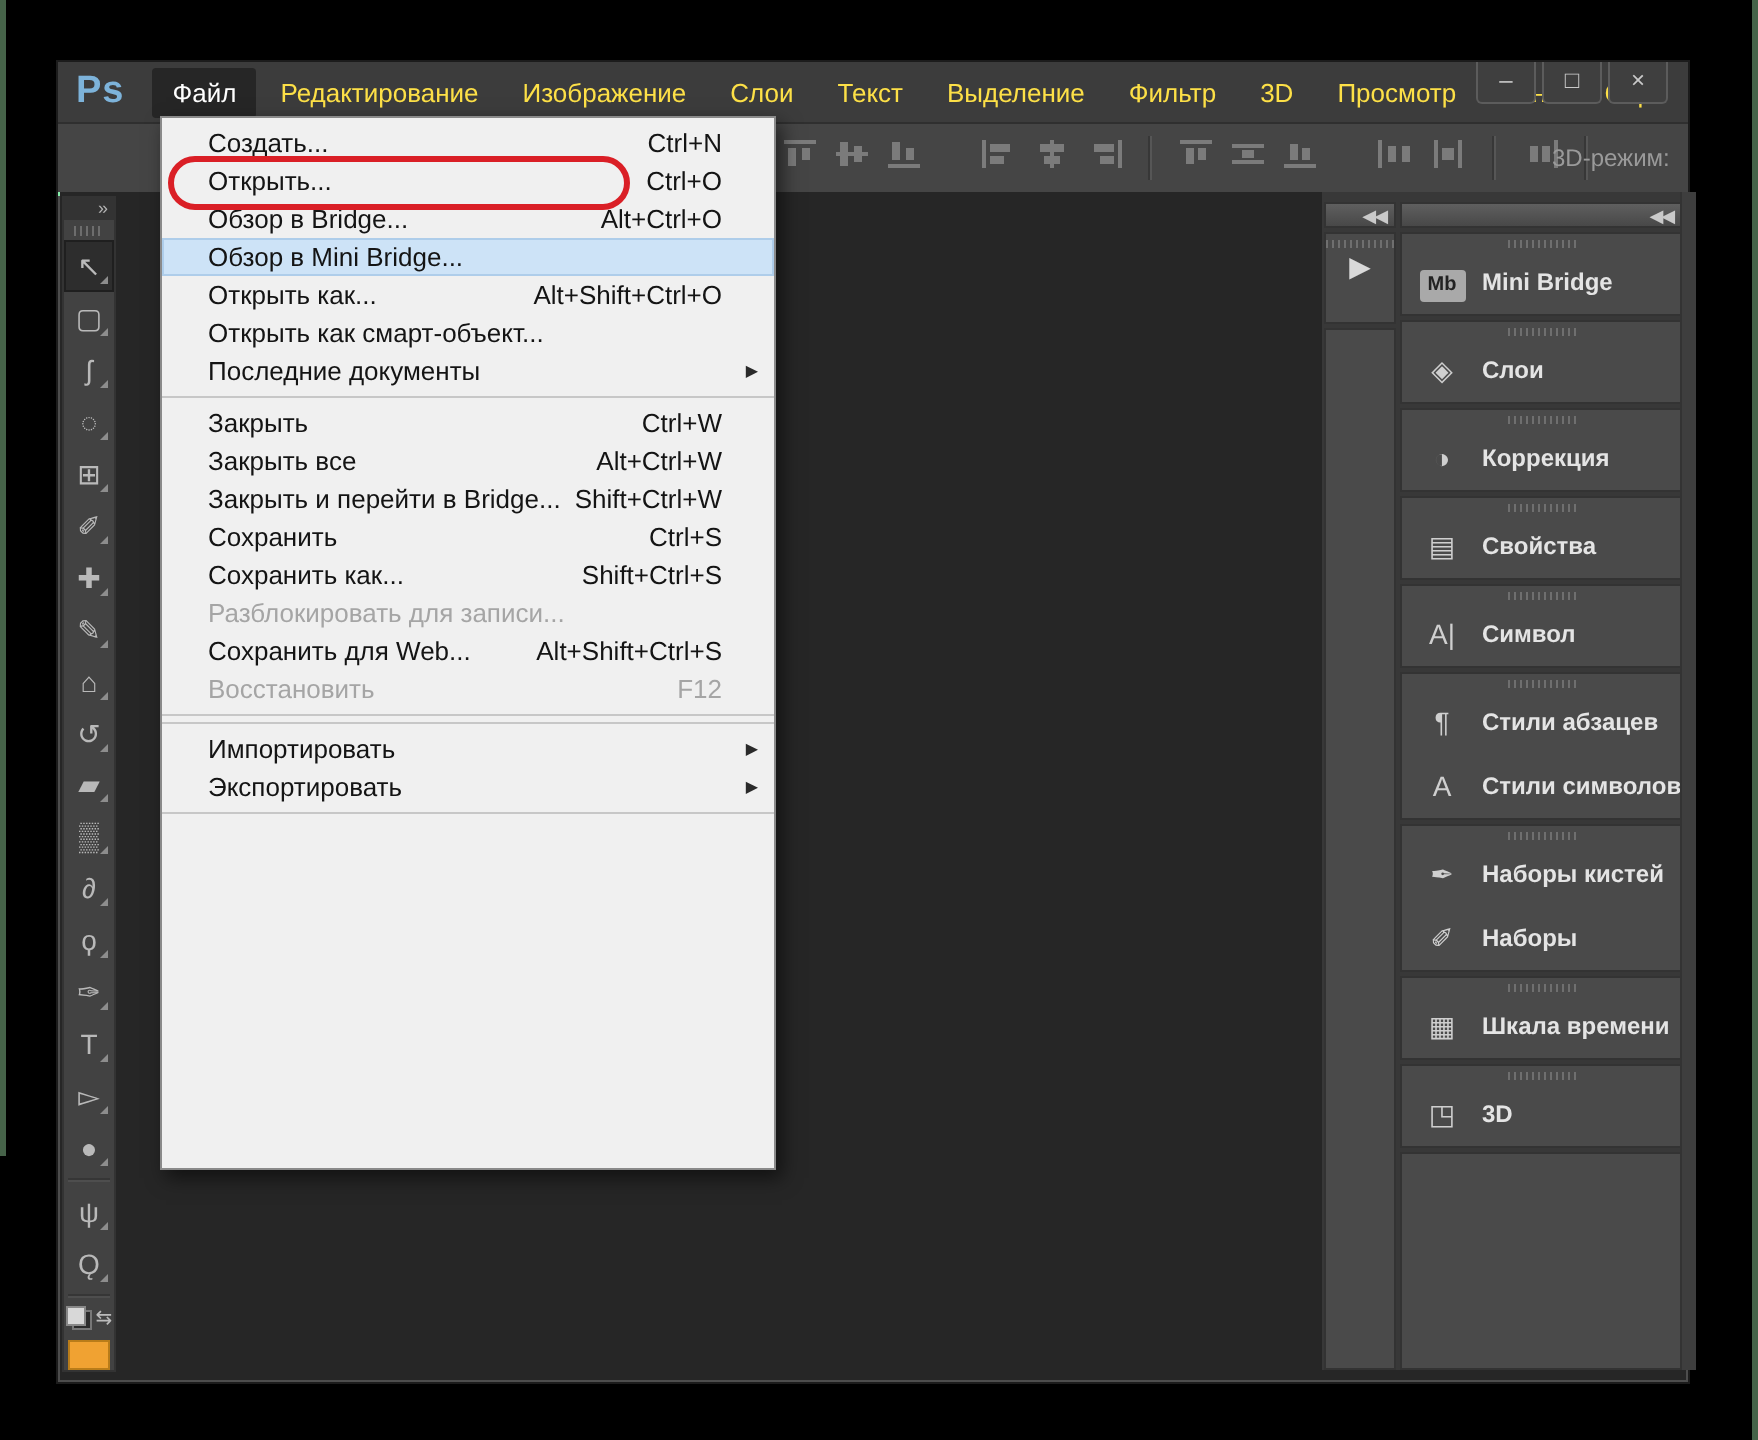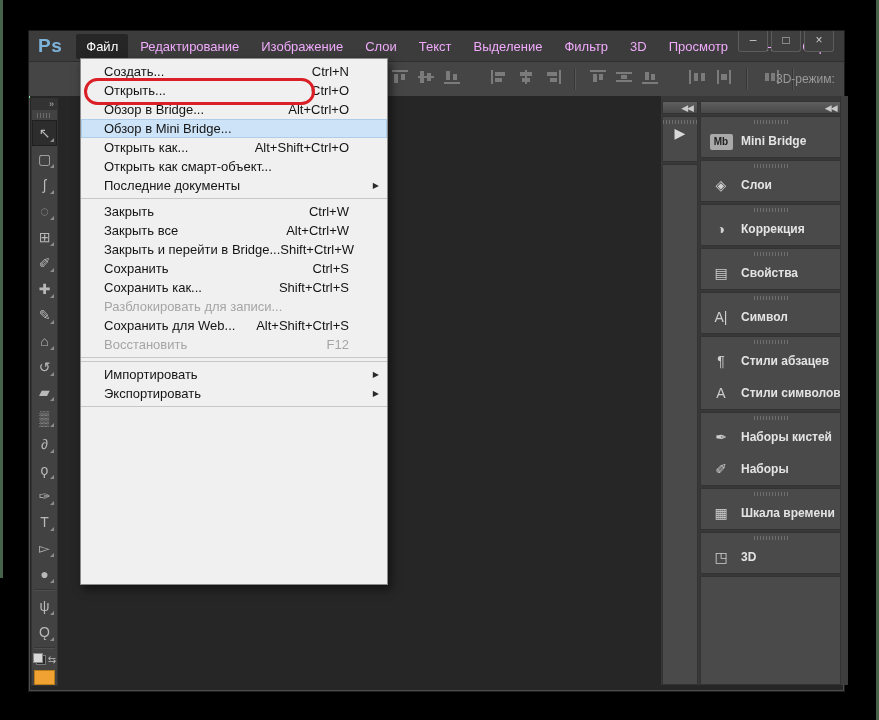--- a/index.html
+++ b/index.html
@@ -8,21 +8,21 @@
   .edge{position:absolute;top:0;width:3px;background:#466349;}
   .edge.left{left:0;height:578px;}
   .edge.right{right:0;height:720px;}
 
   
   .window{position:absolute;left:28px;top:30px;width:817px;height:662px;background:#3e3e3e;
           border:1px solid #1c1c1c;box-shadow:inset 0 0 0 1px #4d4d4d;box-sizing:border-box;}
   .titlebar{height:30px;display:flex;align-items:center;padding-left:9px;position:relative;background:#3c3c3c;}
   .pslogo{color:#7db3da;font-weight:bold;font-size:19px;margin-right:14px;letter-spacing:.5px;}
   .menubar{display:flex;gap:2px;}
-  .menuitem{color:#f0abfc;font-size:13px;padding:5px 10px;cursor:default;white-space:nowrap;}
+  .menuitem{color:#fde047;font-size:13px;padding:5px 10px;cursor:default;white-space:nowrap;}
   .menuitem.active{background:#262626;border-radius:2px;color:#fff;}
   .wincontrols{position:absolute;right:10px;top:0;display:flex;}
   .winbtn{width:30px;height:21px;background:#3f3f3f;border:1px solid #5c5c5c;border-top:none;
           color:#c9c9c9;font-size:12px;line-height:19px;text-align:center;margin-left:3px;
           border-radius:0 0 3px 3px;box-sizing:border-box;}
 
   
   .optionsbar{height:34px;background:#454545;border-top:1px solid #2f2f2f;border-bottom:2px solid #86efac;
               position:relative;}
   .opticons{position:absolute;left:362px;top:0;height:100%;display:flex;align-items:center;gap:8px;}
@@ -71,21 +71,21 @@
   .mbbadge{display:inline-block;width:23px;height:16px;background:#a9a9a9;color:#222;
            font-size:10px;font-weight:bold;line-height:16px;border-radius:2px;}
   .playbtn{color:#d9d9d9;font-size:14px;text-align:center;}
   .fillbox{flex:1;background:#4a4a4a;border:1px solid #333;}
   .dock-gutter{position:absolute;left:810px;width:7px;top:0;bottom:5px;background:#3e3e3e;border-left:1px solid #333;}
 
   
   .filemenu{position:absolute;left:80px;top:58px;width:308px;height:527px;background:#f0f0f0;
             border:1px solid #8a8a8a;box-shadow:3px 4px 9px rgba(0,0,0,.55);z-index:20;
             box-sizing:border-box;padding-top:3px;}
-  .mi{height:19px;display:flex;align-items:center;padding:0 38px 0 23px;font-size:13px;color:#141414;position:relative;}
+  .mi{height:19px;display:flex;align-items:center;padding:0 26px 0 23px;font-size:13px;color:#141414;position:relative;}
   .mi .lbl{white-space:nowrap;}
   .mi .sc{margin-left:auto;white-space:nowrap;}
   .mi.disabled{color:#a5a5a5;}
   .mi.selected{background:#cde3f7;box-shadow:inset 0 0 0 1px #aecdea;}
   .mi .subarrow{position:absolute;right:8px;top:5px;font-size:8px;color:#2a2a2a;}
   .msep{height:1px;background:#c7c7c7;margin:3px 0;}
   .oval{position:absolute;left:3px;top:19px;width:231px;height:27px;border:3px solid #da1f26;
         border-radius:15px;box-sizing:border-box;pointer-events:none;z-index:5;}
 </style>
 </head>

